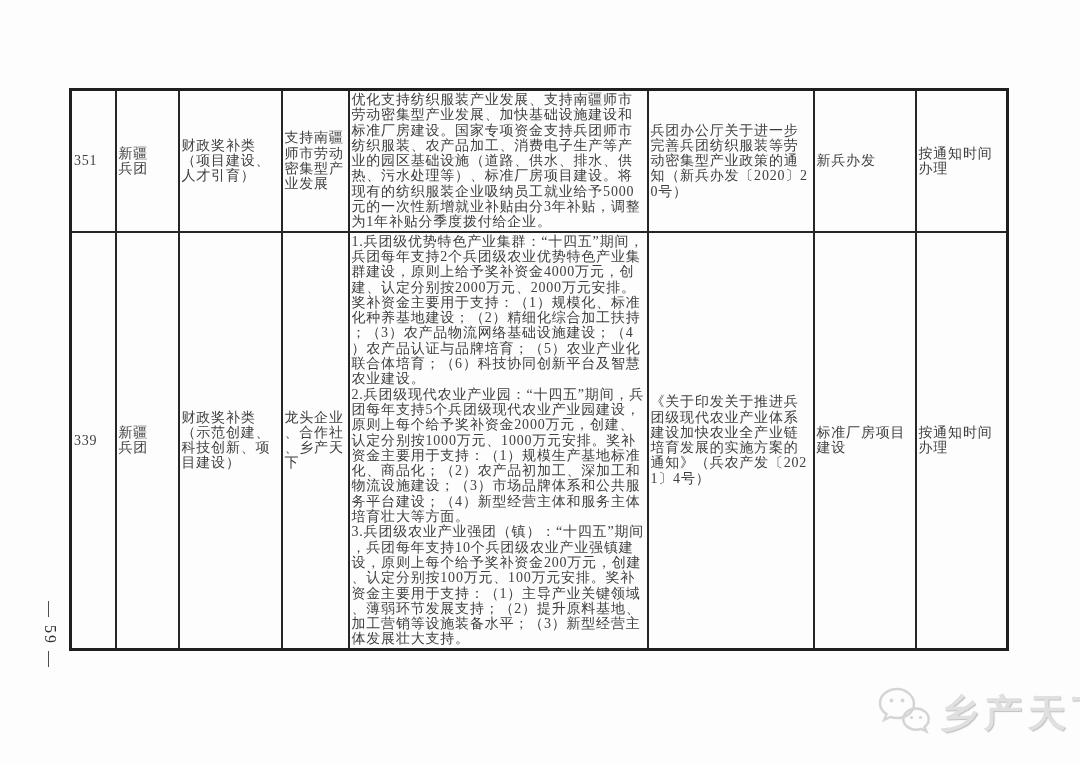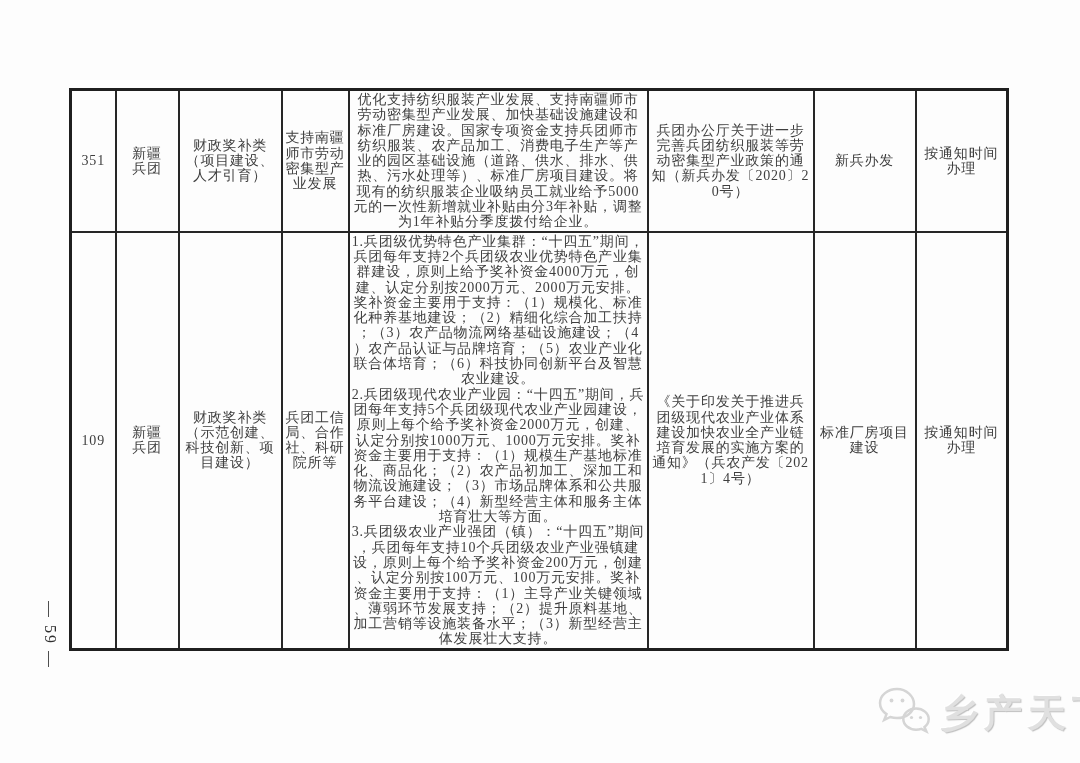--- a/index.html
+++ b/index.html
@@ -32,21 +32,21 @@
     border-collapse: collapse;
     table-layout: fixed;
     border: 3px solid #1f1f1f;
   }
   .policy-table td {
     border: 2px solid #262626;
     font-size: 14px;
     line-height: 15.3px;
     letter-spacing: 0.8px;
     color: #3e3e3e;
-    text-align: center;
+    text-align: left;
     vertical-align: middle;
     padding: 1px 2px;
     white-space: pre-line;
     overflow: hidden;
     word-break: break-all;
     line-break: anywhere;
   }
   tr.row-a { height: 140px; }
   tr.row-b { height: 417px; }
 
@@ -99,28 +99,28 @@
 （项目建设、
 人才引育）</td>
       <td class="c-target">支持南疆师市劳动密集型产业发展</td>
       <td class="c-content">优化支持纺织服装产业发展、支持南疆师市劳动密集型产业发展、加快基础设施建设和标准厂房建设。国家专项资金支持兵团师市纺织服装、农产品加工、消费电子生产等产业的园区基础设施（道路、供水、排水、供热、污水处理等）、标准厂房项目建设。将现有的纺织服装企业吸纳员工就业给予5000元的一次性新增就业补贴由分3年补贴，调整为1年补贴分季度拨付给企业。</td>
       <td class="c-doc">兵团办公厅关于进一步完善兵团纺织服装等劳动密集型产业政策的通知（新兵办发〔2020〕20号）</td>
       <td class="c-dept">新兵办发</td>
       <td class="c-time">按通知时间
 办理</td>
     </tr>
     <tr class="row-b">
-      <td class="c-no">109</td>
+      <td class="c-no">339</td>
       <td class="c-region">新疆
 兵团</td>
       <td class="c-cat">财政奖补类
 （示范创建、
 科技创新、项
 目建设）</td>
-      <td class="c-target">兵团工信局、合作社、科研院所等</td>
+      <td class="c-target">龙头企业、合作社、乡产天下</td>
       <td class="c-content">1.兵团级优势特色产业集群：“十四五”期间，兵团每年支持2个兵团级农业优势特色产业集群建设，原则上给予奖补资金4000万元，创建、认定分别按2000万元、2000万元安排。奖补资金主要用于支持：（1）规模化、标准化种养基地建设；（2）精细化综合加工扶持；（3）农产品物流网络基础设施建设；（4）农产品认证与品牌培育；（5）农业产业化联合体培育；（6）科技协同创新平台及智慧农业建设。
 2.兵团级现代农业产业园：“十四五”期间，兵团每年支持5个兵团级现代农业产业园建设，原则上每个给予奖补资金2000万元，创建、认定分别按1000万元、1000万元安排。奖补资金主要用于支持：（1）规模生产基地标准化、商品化；（2）农产品初加工、深加工和物流设施建设；（3）市场品牌体系和公共服务平台建设；（4）新型经营主体和服务主体培育壮大等方面。
 3.兵团级农业产业强团（镇）：“十四五”期间，兵团每年支持10个兵团级农业产业强镇建设，原则上每个给予奖补资金200万元，创建、认定分别按100万元、100万元安排。奖补资金主要用于支持：（1）主导产业关键领域、薄弱环节发展支持；（2）提升原料基地、加工营销等设施装备水平；（3）新型经营主体发展壮大支持。</td>
       <td class="c-doc">《关于印发关于推进兵团级现代农业产业体系建设加快农业全产业链培育发展的实施方案的通知》（兵农产发〔2021〕4号）</td>
       <td class="c-dept">标准厂房项目建设</td>
       <td class="c-time">按通知时间
 办理</td>
     </tr>
   </tbody>
 </table>

